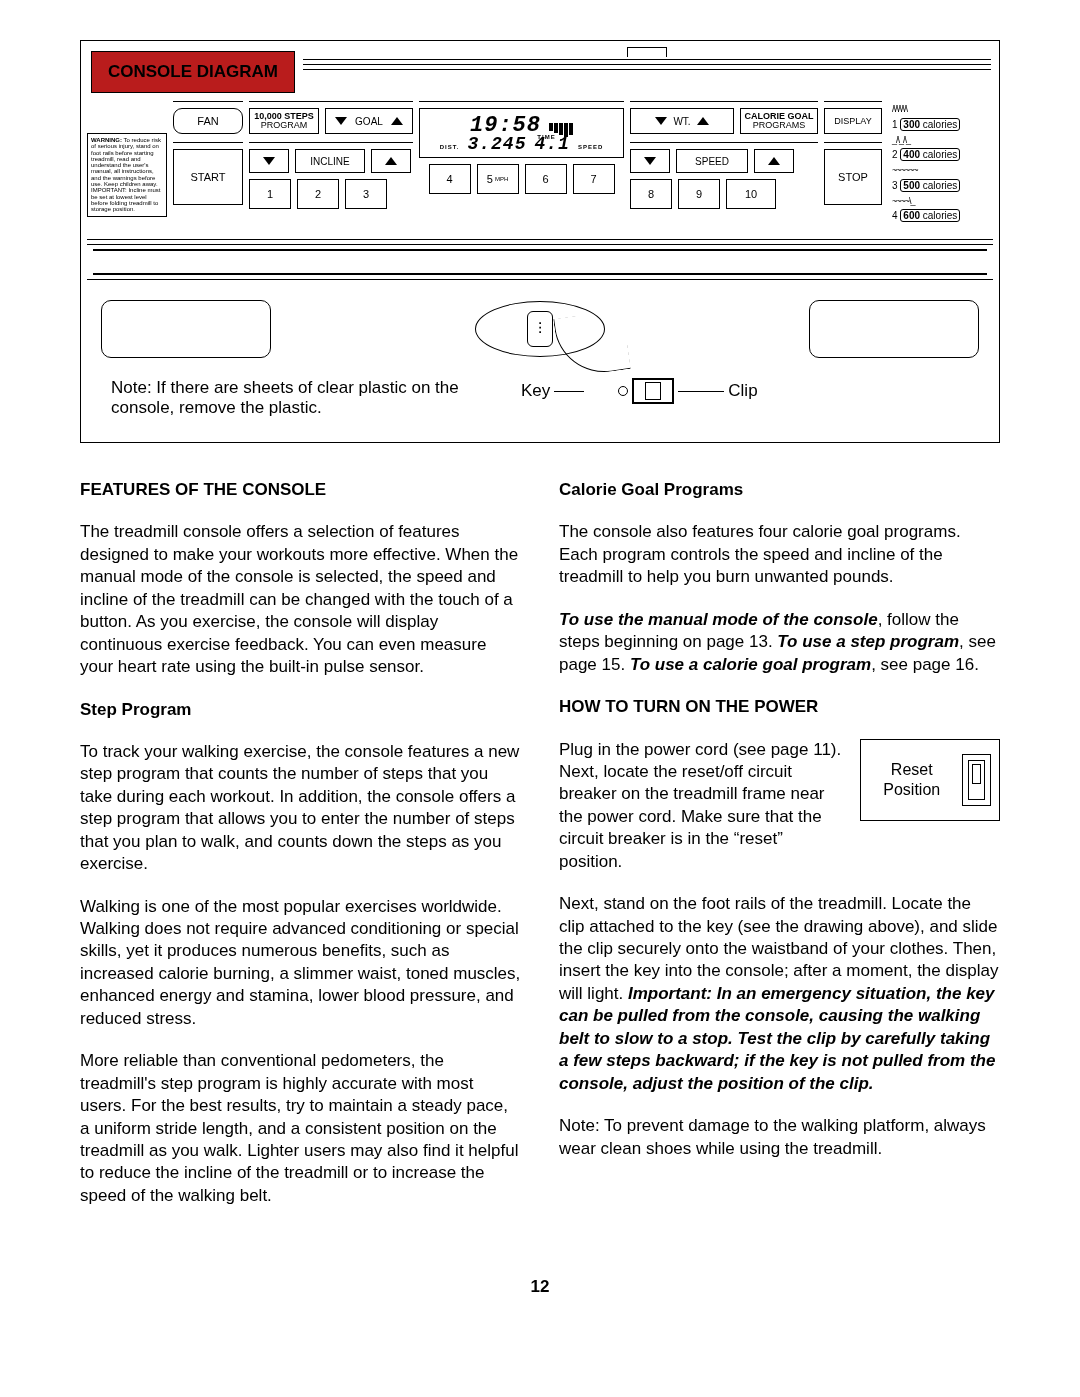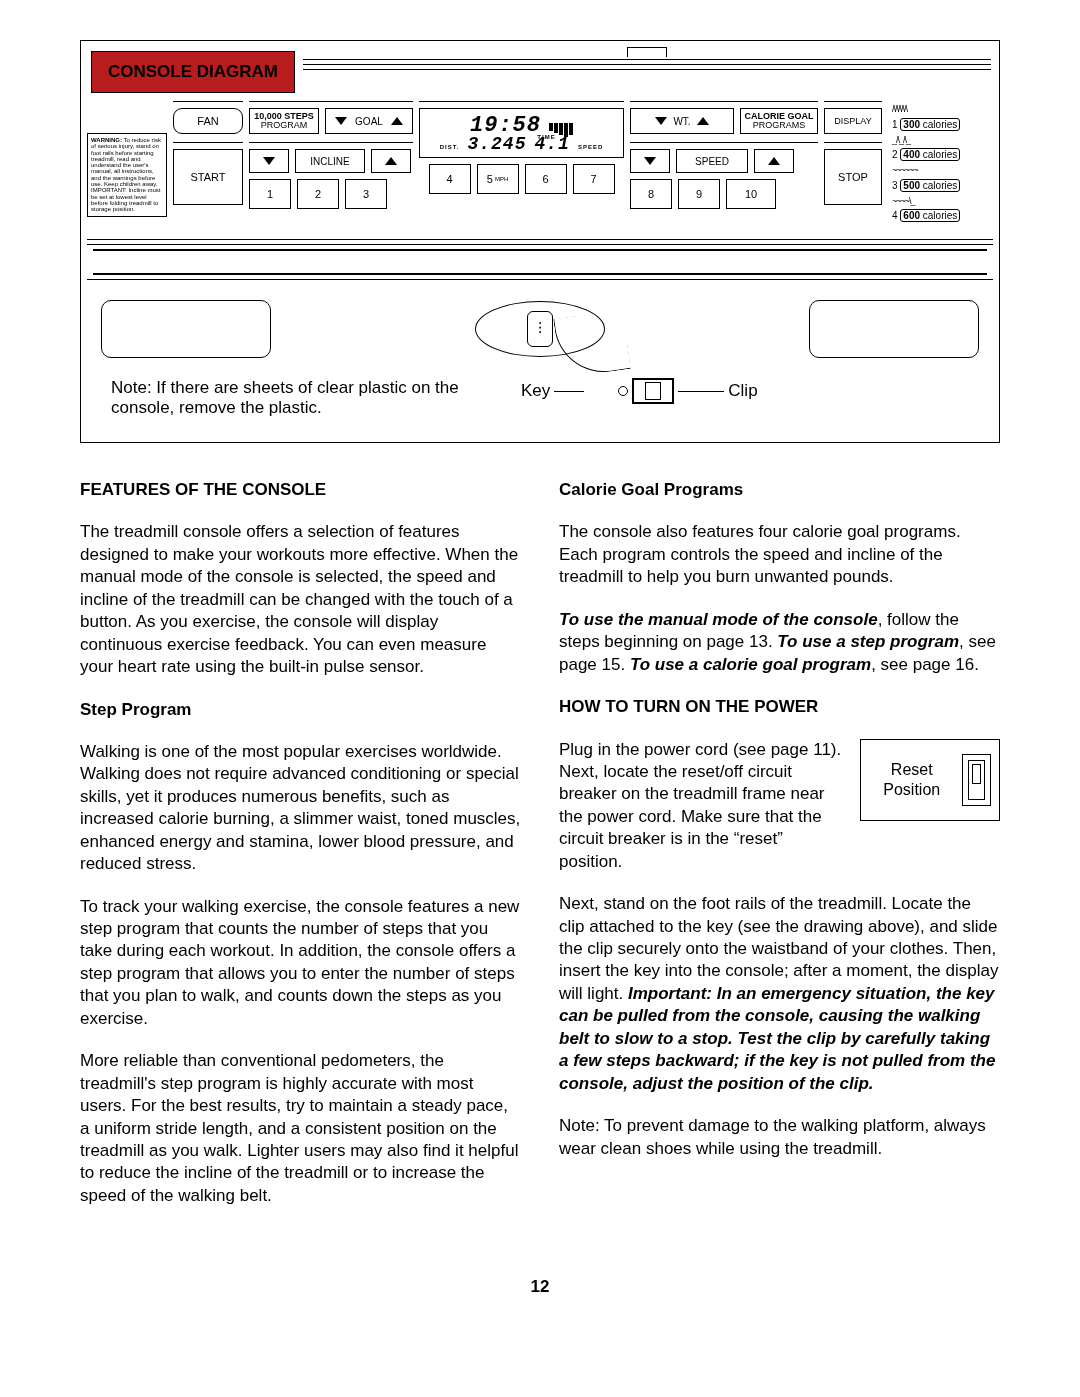--- a/index.html
+++ b/index.html
@@ -394,22 +394,22 @@
     </div>
 
   </div>
 
   <div class="body-cols">
 
     <div class="col-text">
       <p class="h1">FEATURES OF THE CONSOLE</p>
       <p>The treadmill console offers a selection of features designed to make your workouts more effective. When the manual mode of the console is selected, the speed and incline of the treadmill can be changed with the touch of a button. As you exercise, the console will display continuous exercise feedback. You can even measure your heart rate using the built-in pulse sensor.</p>
       <p class="h2">Step Program</p>
+      <p>To track your walking exercise, the console features a new step program that counts the number of steps that you take during each workout. In addition, the console offers a step program that allows you to enter the number of steps that you plan to walk, and counts down the steps as you exercise.</p>
       <p>Walking is one of the most popular exercises worldwide. Walking does not require advanced conditioning or special skills, yet it produces numerous benefits, such as increased calorie burning, a slimmer waist, toned muscles, enhanced energy and stamina, lower blood pressure, and reduced stress.</p>
-      <p>To track your walking exercise, the console features a new step program that counts the number of steps that you take during each workout. In addition, the console offers a step program that allows you to enter the number of steps that you plan to walk, and counts down the steps as you exercise.</p>
       <p>More reliable than conventional pedometers, the treadmill's step program is highly accurate with most users. For the best results, try to maintain a steady pace, a uniform stride length, and a consistent position on the treadmill as you walk. Lighter users may also find it helpful to reduce the incline of the treadmill or to increase the speed of the walking belt.</p>
     </div>
 
     <div class="col-text">
       <p class="h2">Calorie Goal Programs</p>
       <p>The console also features four calorie goal programs. Each program controls the speed and incline of the treadmill to help you burn unwanted pounds.</p>
       <p>
         <span class="bold">To use the manual mode of the console</span><span>, follow the steps beginning on page 13. </span><span class="bold">To use a step program</span><span>, see page 15. </span><span class="bold">To use a calorie goal program</span><span>, see page 16.</span>
       </p>
       <p class="h1">HOW TO TURN ON THE POWER</p>

